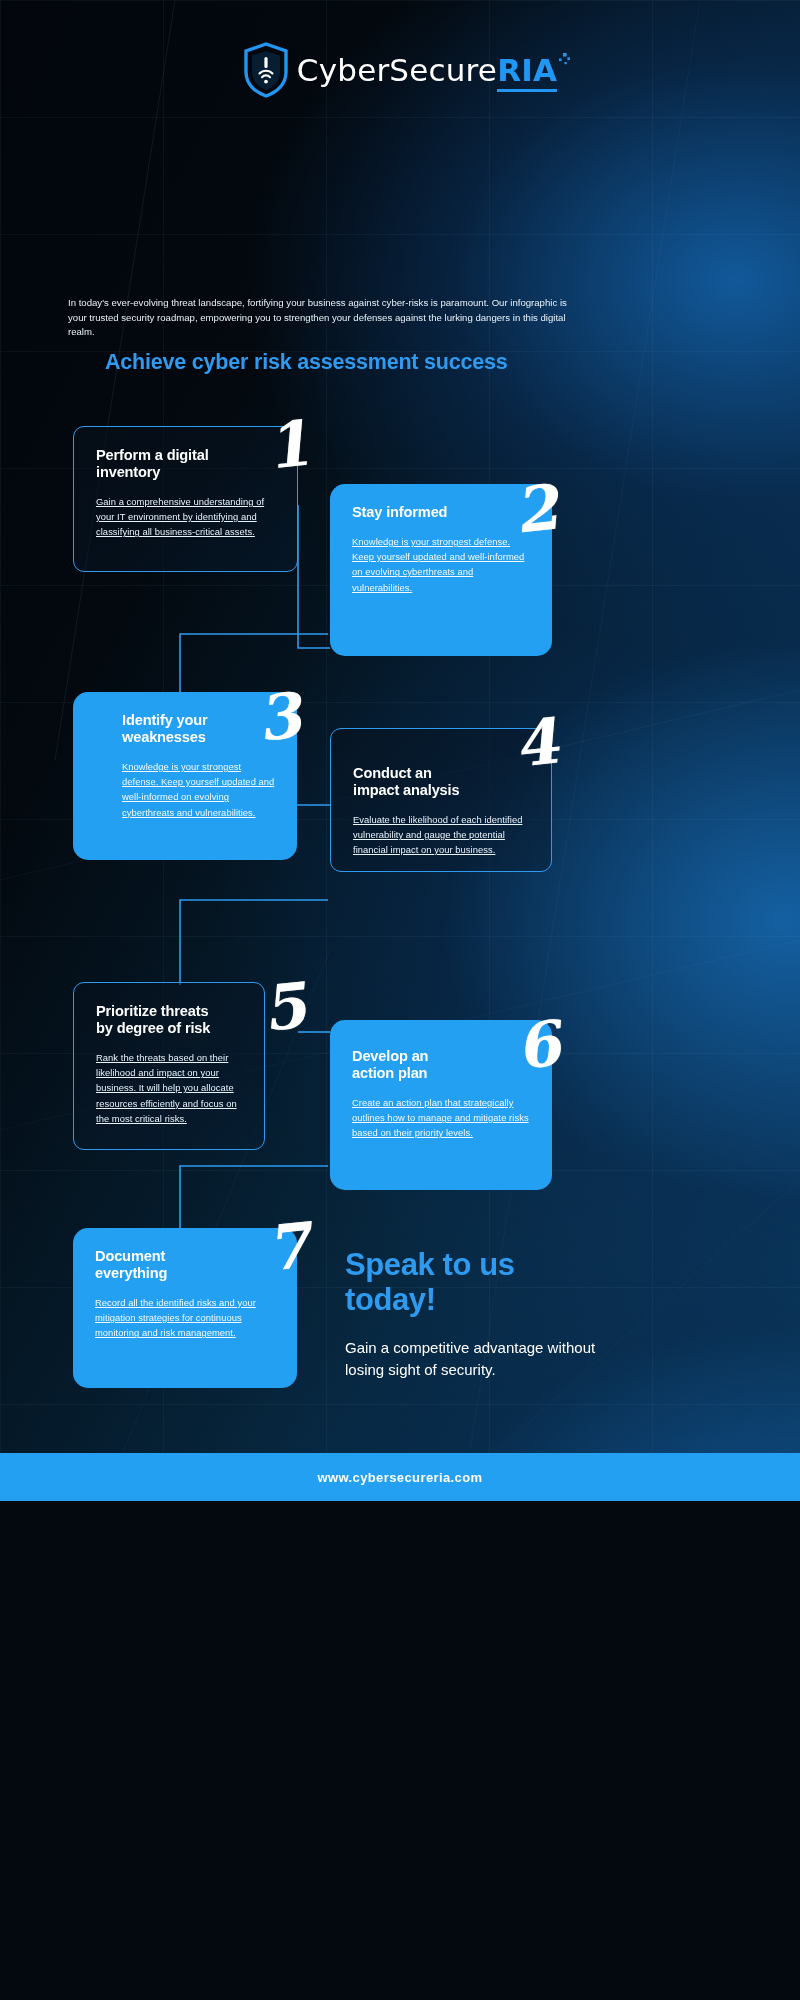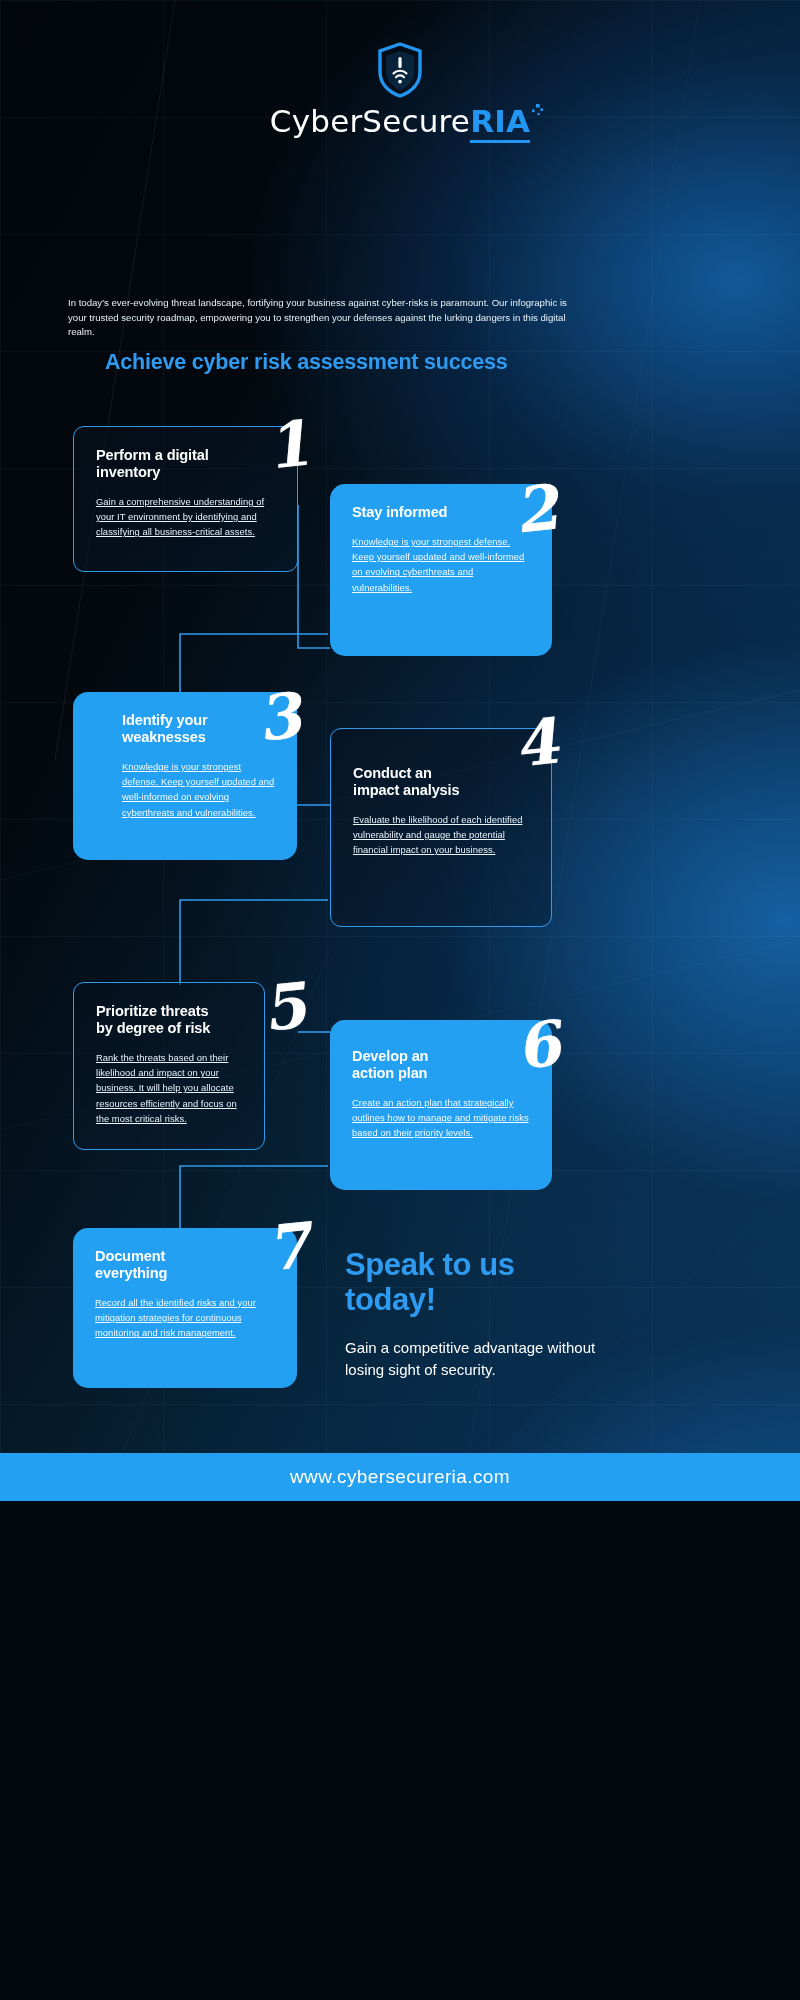--- a/index.html
+++ b/index.html
@@ -27,21 +27,21 @@
       linear-gradient(to right, rgba(130,190,235,0.055) 1px, transparent 1px),
       linear-gradient(to bottom, rgba(130,190,235,0.055) 1px, transparent 1px);
     background-size:163px 117px;
     pointer-events:none;
   }
   .diag { position:absolute; inset:0; pointer-events:none; }
 
   
   .logo-wrap {
     position:absolute; left:0; right:0; top:42px;
-    display:flex; align-items:center; justify-content:center; gap:8px;flex-direction:column;
+    display:flex; align-items:center; justify-content:center; gap:8px;
   }
   .logo-shield { width:46px; height:56px; flex:none; }
   .logo-text {
     font-size:31px; letter-spacing:0.2px; font-weight:400;
     color:#ffffff; line-height:1; white-space:nowrap;
     font-family:"DejaVu Sans", sans-serif;
   }
   .logo-text .ria {
     color:#2196f3; font-weight:700;
     border-bottom:3px solid #2196f3;
@@ -122,21 +122,21 @@
     margin-top:20px; color:#ffffff; font-size:15px; line-height:1.42;
   }
 
   
   .footer {
     position:absolute; left:0; right:0; top:1453px; height:48px;
     background:#23a0f2;
     display:flex; align-items:center; justify-content:center;
   }
   .footer span {
-    color:#ffffff; font-size:19px; font-weight:400; letter-spacing:0.4px;
+    color:#ffffff; font-size:13px; font-weight:700; letter-spacing:0.4px;
   }
   .below { position:absolute; left:0; right:0; top:1501px; bottom:0; background:#04080f; }
 </style>
 </head>
 <body>
 
 <div id="page">
 
   <div class="grid"></div>
 
@@ -206,21 +206,21 @@
 
   <div class="card solid" style="left:73px; top:692px; width:224px; height:168px;padding-left:27px;">
     <div class="inner">
       <h4>Identify your
 weaknesses</h4>
       <p>Knowledge is your strongest defense. Keep yourself updated and well-informed on evolving cyberthreats and vulnerabilities.</p>
     </div>
   </div>
   <div class="num" style="left:263px; top:686px;">3</div>
 
-  <div class="card outline" style="left:330px; top:728px; width:222px; height:199px;">
+  <div class="card outline" style="left:330px; top:728px; width:222px; height:144px;">
     <div class="inner" style="padding-top:36px;">
       <h4>Conduct an
 impact analysis</h4>
       <p>Evaluate the likelihood of each identified vulnerability and gauge the potential financial impact on your business.</p>
     </div>
   </div>
   <div class="num" style="left:520px; top:712px;">4</div>
 
   <div class="card outline" style="left:73px; top:982px; width:192px; height:168px;">
     <div class="inner">

